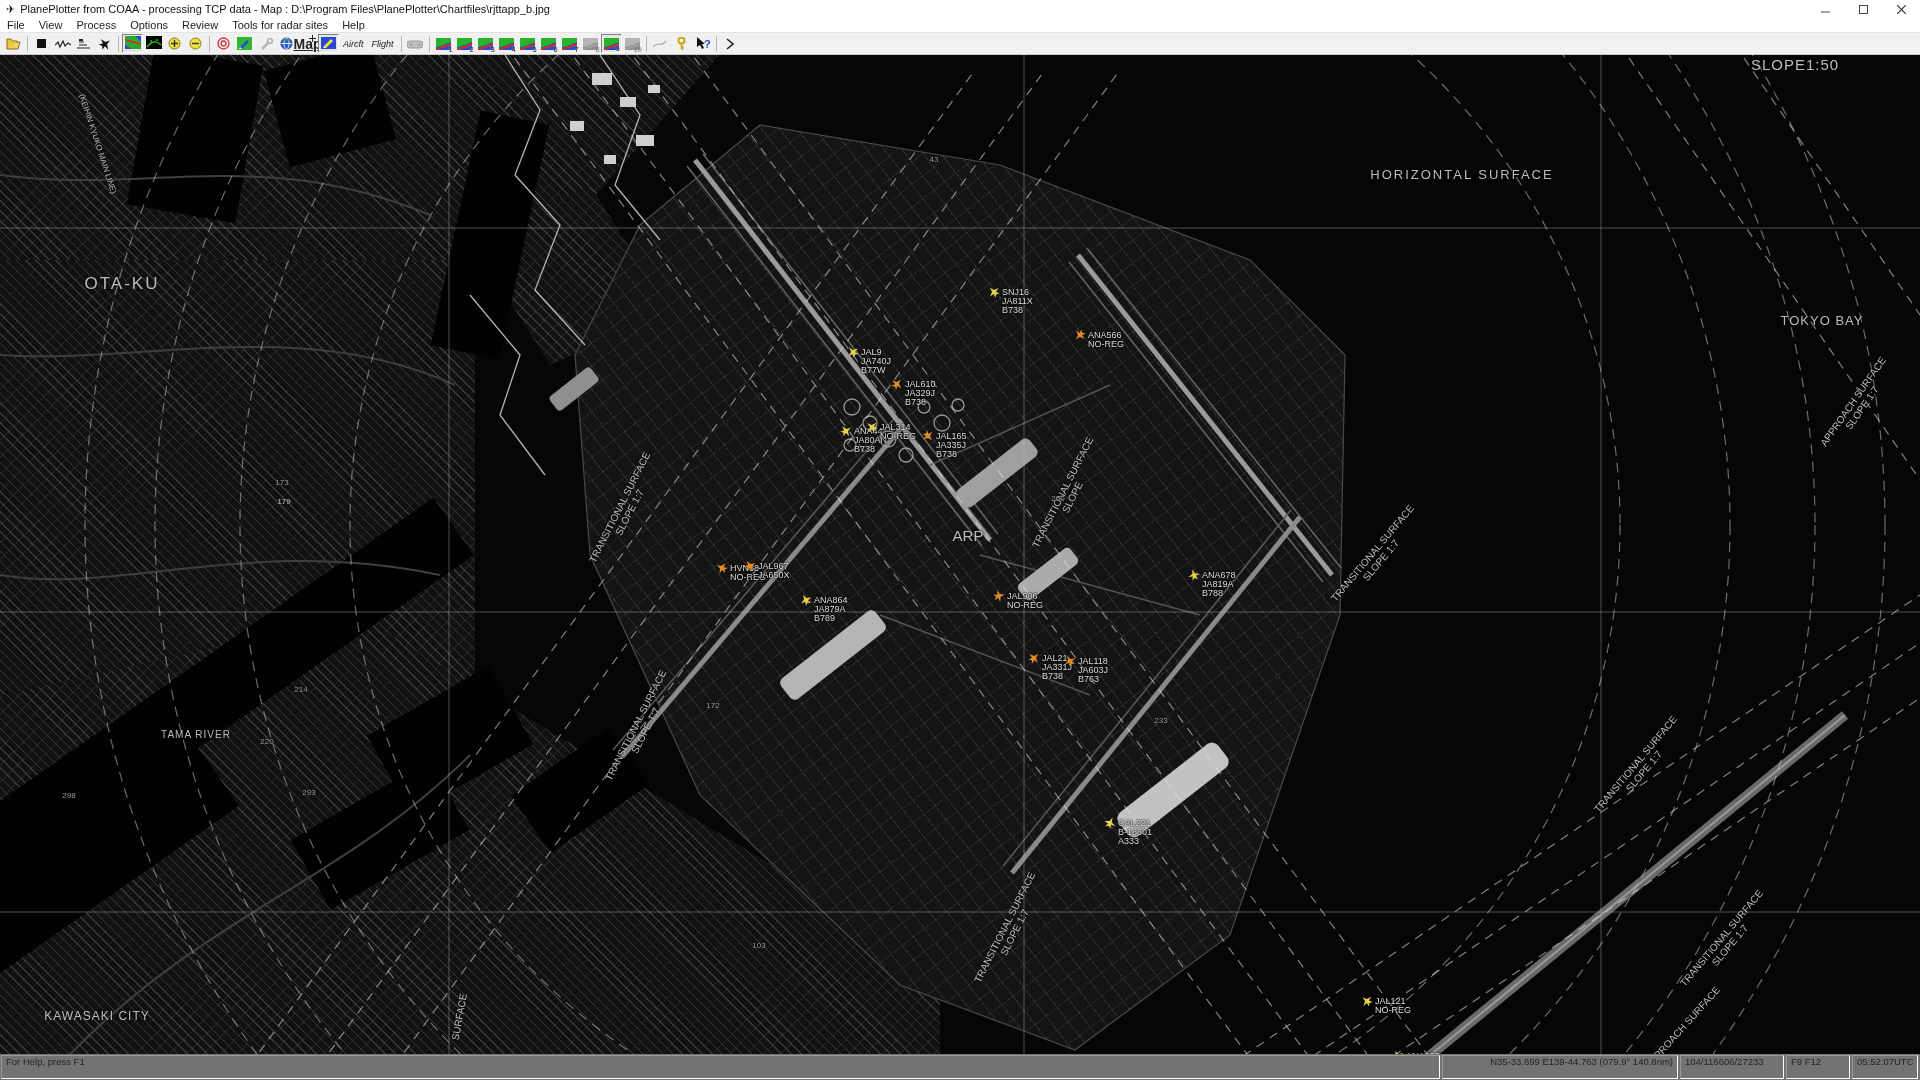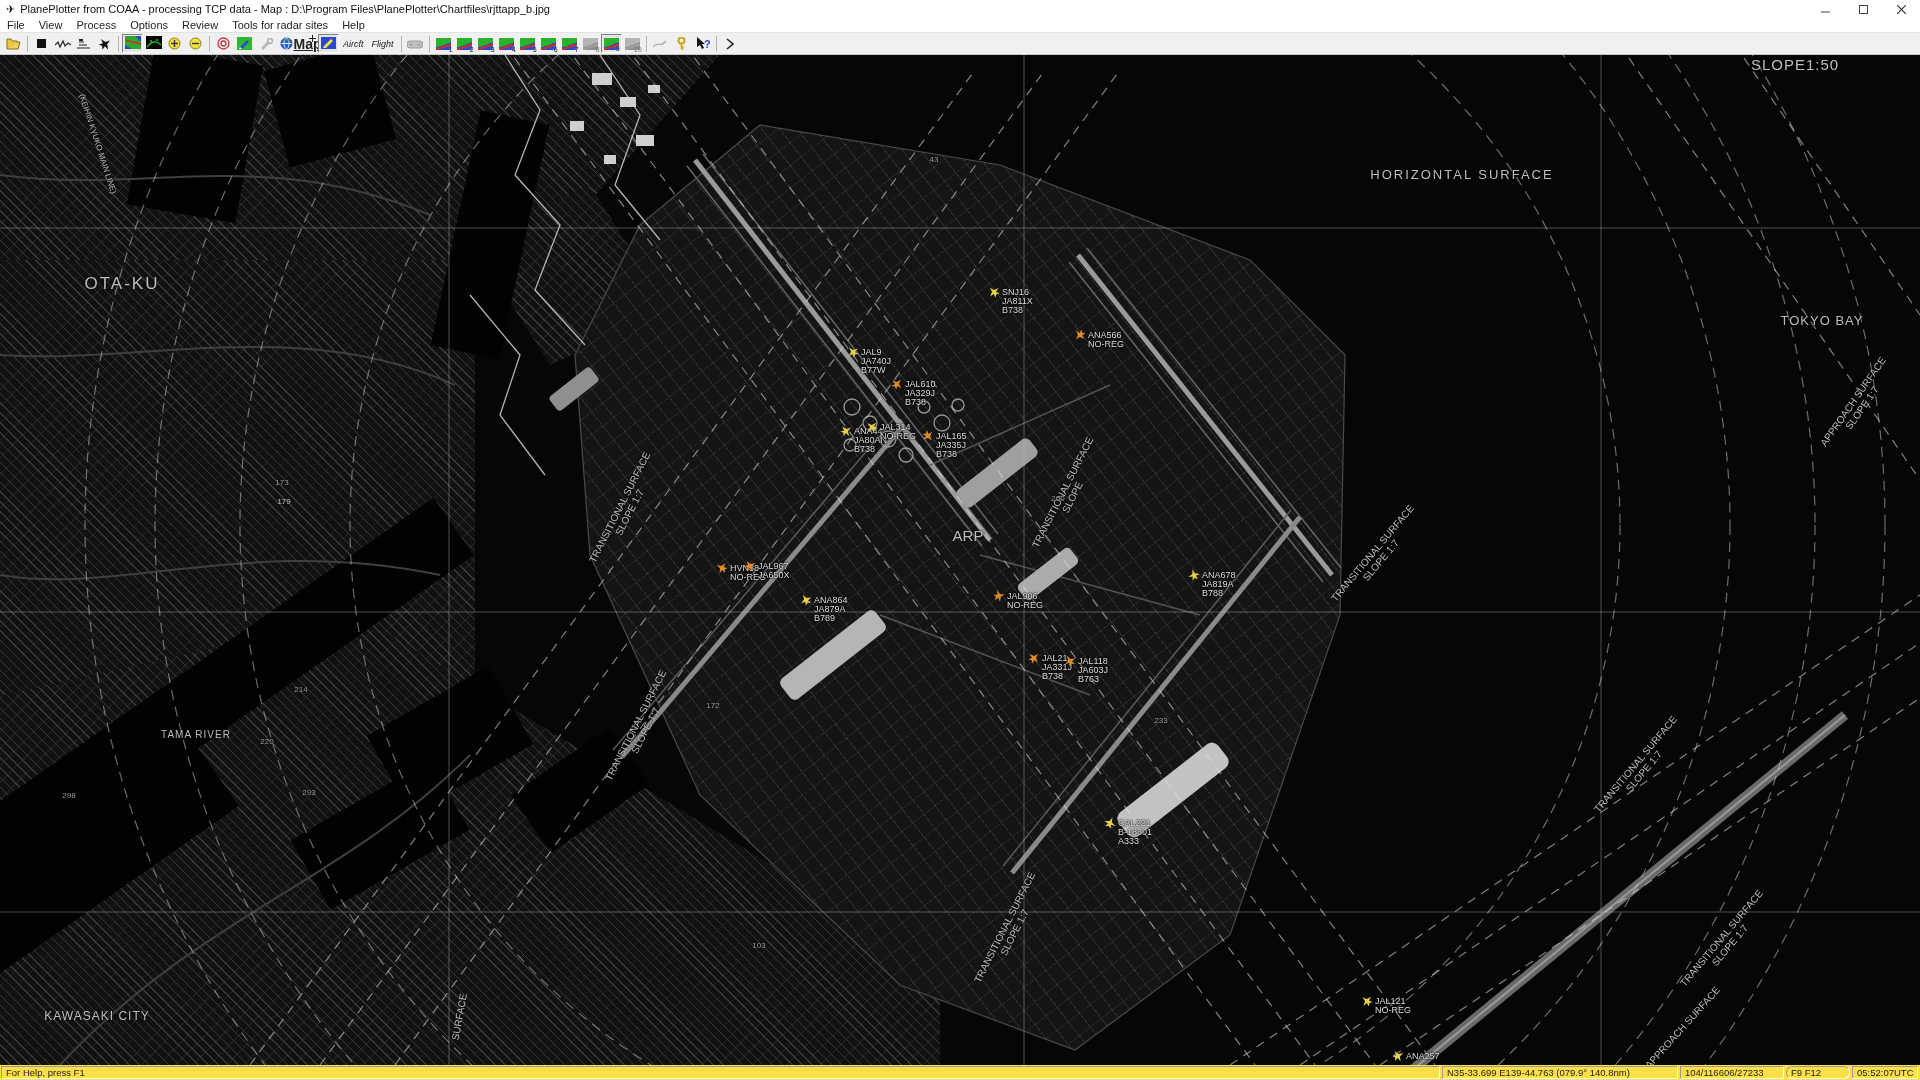--- a/index.html
+++ b/index.html
@@ -53,21 +53,21 @@
   .maplabel { position:absolute; color:#bdbdbd; white-space:nowrap; text-align:center;
     line-height:1.05; text-shadow:0 0 3px #000; }
   .mapnumlbl { position:absolute; color:#9a9a9a; font-size:8px; white-space:nowrap;
     transform:translate(-50%,-50%); text-shadow:0 0 2px #000; }
   .ac { position:absolute; width:0; height:0; }
   .acicon { position:absolute; left:-7px; top:-7px; }
   .aclabel { position:absolute; left:8px; top:-4px; font-size:9px; line-height:9px;
     color:#dcdcdc; white-space:nowrap; text-shadow:0 0 2px #000, 0 0 2px #000; }
 
   
-  .statusbar { height:15px; background:#fde047; display:flex; align-items:stretch;
+  .statusbar { height:26px; background:#737373; display:flex; align-items:stretch;
     flex:0 0 auto; font-size:9.5px; color:#222; padding:1px 2px 1px 1px; gap:2px; }
   .spane { border:1px solid; border-color:#9a9a9a #ffffff #ffffff #9a9a9a;
     padding:0 4px; line-height:11px; white-space:nowrap; overflow:hidden; }
   .spane.grow { flex:1 1 auto; }
 </style>
 </head>
 <body>
 
 <div class="app">
 
@@ -651,18 +651,18 @@
             </svg></span>
           <div class="aclabel">
             <div>ANA257</div>
           </div>
         </div>
       </div>
   </div>
 
   <div class="statusbar">
     <span class="spane grow">For Help, press F1</span>
-    <span class="spane" style="width:236px;">N35-33.699 E139-44.763 (079.9°  140.8nm)</span>
+    <span class="spane" style="width:236px;text-align:right;">N35-33.699 E139-44.763 (079.9°  140.8nm)</span>
     <span class="spane" style="width:104px;">104/116606/27233</span>
-    <span class="spane" style="width:64px;border-radius:6px;">F9 F12</span>
+    <span class="spane" style="width:64px;">F9 F12</span>
     <span class="spane" style="width:66px;">05:52:07UTC</span>
   </div>
 </div>
 
 </body></html>

